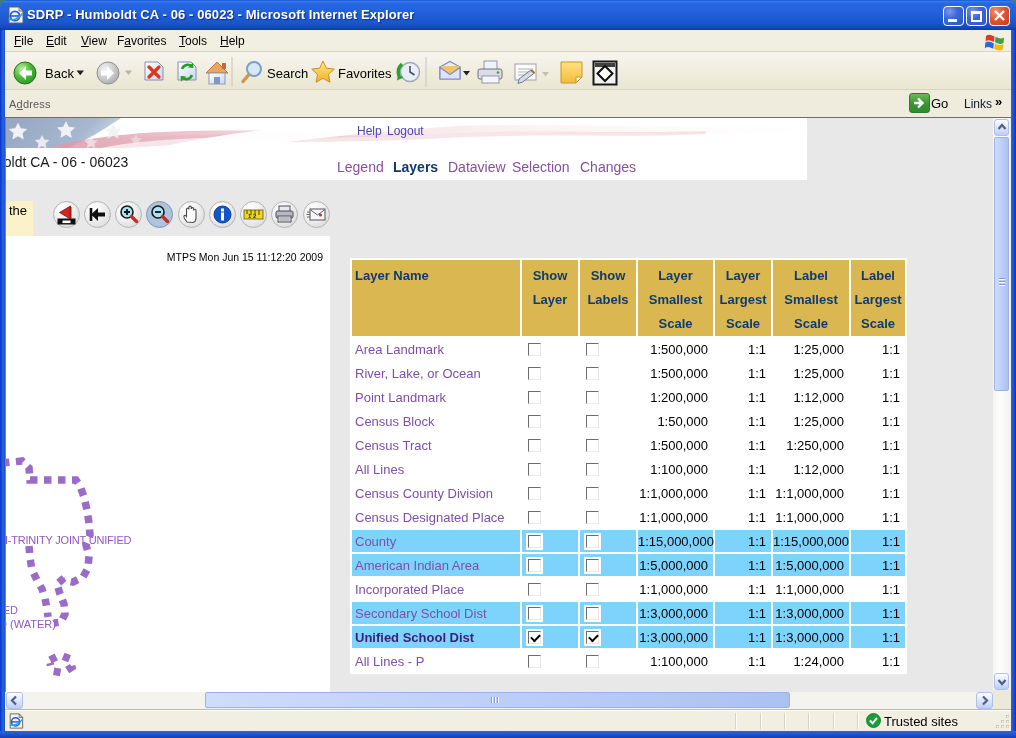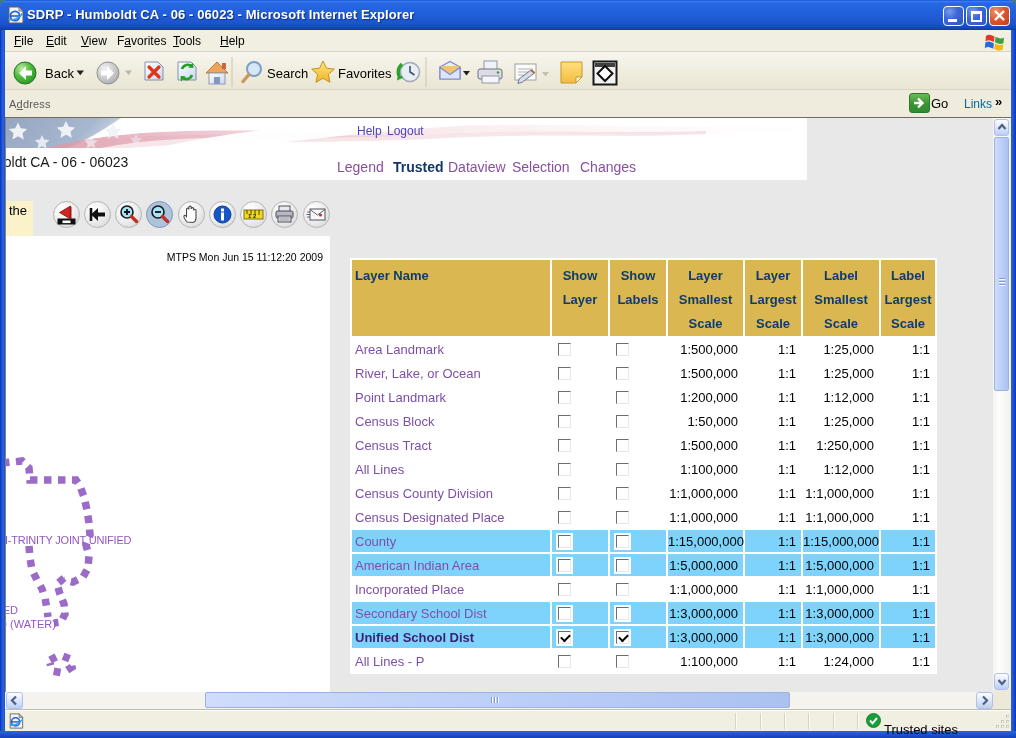--- a/index.html
+++ b/index.html
@@ -33,21 +33,21 @@
   background:linear-gradient(180deg,#f7f5ee 0%, #efecdd 60%, #e9e6d4 100%); border-bottom:1px solid #d8d4c4; }
 #addrbar { left:5px; top:90px; width:1006px; height:27px; background:#efecdd; }
 #addrlabel { left:4px; top:8px; font-size:11px; color:#5a5a5a; letter-spacing:0.2px; }
 #addrinput { left:48px; top:2px; width:849px; height:22px; background:#fff; border:1px solid #7f9db9; }
 #addrtext { left:18px; top:4px; font-size:12px; letter-spacing:-0.2px; color:#000; white-space:nowrap; }
 #addrdrop { right:1px; top:1px; width:17px; height:18px;
   background:linear-gradient(180deg,#e2ecfe,#c2d4f8); border:1px solid #b0c4ee; border-radius:2px; }
 #gobtn { left:904px; top:3px; width:21px; height:20px; border-radius:3px; border:1px solid #2c7a2c;
   background:linear-gradient(180deg,#6cba55,#3a9434 55%,#2f8b2f); }
 #gotext { left:926px; top:6px; font-size:13px; color:#000; }
-#linkstext { left:959px; top:7px; font-size:12px; color:#0369a1; }
+#linkstext { left:959px; top:7px; font-size:12px; color:#0f172a; }
 #chev { left:990px; top:4px; font-size:13px; font-weight:bold; color:#000; }
 
 
 #page { left:5px; top:118px; width:988px; height:574px; background:#e8e8e8; overflow:hidden; border-left:1px solid #84837a; }
 #pagehead { position:absolute; left:0; top:0; width:801px; height:62px; background:#fff; overflow:hidden; }
 #apptitle { position:absolute; left:-10px; top:36px; font-size:14px; color:#1a1a1a; white-space:nowrap; }
 .toplink { position:absolute; top:6px; font-size:12px; color:#4c44b4; }
 .navlink { position:absolute; top:41px; font-size:14px; color:#8a4fa0; }
 #navlayers { color:#12386b; font-weight:bold; }
 #appbar { position:absolute; left:0; top:62px; width:987px; height:56px; background:#e8e8e8;margin-top:8px; }
@@ -82,21 +82,21 @@
 
 #vscroll { left:993px; top:118px; width:17px; height:573px; background:linear-gradient(90deg,#f4f4f1,#fdfdfd 40%,#f2f2f0); }
 #hscroll { left:5px; top:692px; width:988px; height:17px; background:#f4f3ee; }
 .sbtn { position:absolute; background:linear-gradient(180deg,#fdfefe,#cfddfa 70%,#bacdf5); border:1px solid #b0c0e8; border-radius:3px; }
 .sthumb { background:linear-gradient(90deg,#cfdcfb,#bccff8 50%,#abc1f0); border:1px solid #9cb2e2; border-radius:2px; }
 #corner { left:993px; top:690px; width:18px; height:19px; background:#ece9d8; }
 
 
 #statusbar { left:5px; top:709px; width:1006px; height:22px; background:#f1efe2; border-top:1px solid #c0bcac;
   box-shadow:inset 0 1px 0 #fff; }
-#trusted { position:absolute; left:879px; top:12px; font-size:13px; color:#000; }
+#trusted { position:absolute; left:879px; top:4px; font-size:13px; color:#000; }
 .ssep { position:absolute; top:3px; width:2px; height:16px; border-left:1px solid #d8d4c4; border-right:1px solid #fcfbf6; }
 </style>
 </head>
 <body>
 <div id="win">
 
   <div id="titlebar" class="abs"></div>
   <div id="titletext" class="abs">SDRP - Humboldt CA - 06 - 06023 - Microsoft Internet Explorer</div>
   <div id="ieicon" class="abs" style="left:7px; top:6px; width:17px; height:18px;">
     <svg width="17" height="18" viewBox="0 0 17 18">
@@ -121,21 +121,21 @@
 
   <div id="bleft" class="abs"></div>
   <div id="bright" class="abs"></div>
   <div id="bbottom" class="abs"></div>
 
   <div id="menubar" class="abs">
     <span class="menuitem" style="left:9px;"><u>F</u>ile</span>
     <span class="menuitem" style="left:41px;"><u>E</u>dit</span>
     <span class="menuitem" style="left:76px;"><u>V</u>iew</span>
     <span class="menuitem" style="left:112px;">F<u>a</u>vorites</span>
-    <span class="menuitem" style="left:168px;"><u>T</u>ools</span>
+    <span class="menuitem" style="left:174px;"><u>T</u>ools</span>
     <span class="menuitem" style="left:215px;"><u>H</u>elp</span>
   </div>
   <div id="winflag" class="abs">
     <svg width="22" height="20" viewBox="0 0 22 20">
       <path d="M2 5 C4 3.5 6 3.5 8 4.5 L10.5 5.5 L10 11 L7.5 10 C5.5 9 3.5 9 1.5 10.5 Z" fill="#e03828"></path>
       <path d="M11.5 5.7 L14 6.7 C16 7.7 18 7.7 20 6.4 L19.5 12 C17.5 13.3 15.5 13.3 13.5 12.3 L11 11.2 Z" fill="#40a040"></path>
       <path d="M1.3 11.7 C3.3 10.2 5.3 10.2 7.3 11.2 L9.8 12.2 L9.3 17.7 L6.8 16.7 C4.8 15.7 2.8 15.7 0.8 17.2 Z" fill="#2868d8"></path>
       <path d="M10.8 12.4 L13.3 13.4 C15.3 14.4 17.3 14.4 19.3 13.1 L18.8 18.6 C16.8 19.9 14.8 19.9 12.8 18.9 L10.3 17.9 Z" fill="#f0b818"></path>
     </svg>
   </div>
@@ -273,21 +273,21 @@
             <path d="M36 17 l2.2 4.6 5.2 .5 -3.8 3.5 .9 5 -4.5-2.6 -4.4 2.6 .9-5 -3.7-3.5 5.1-.5 Z" opacity="0.9"></path>
             <path d="M85 18 l2 4.2 4.8 .4 -3.5 3.2 .9 4.6 -4.2-2.4 -4.1 2.4 .8-4.6 -3.4-3.2 4.7-.4 Z" opacity="0.7"></path>
             <path d="M130 16 l1.8 3.8 4.3 .4 -3.1 2.9 .8 4.2 -3.8-2.2 -3.7 2.2 .7-4.2 -3.1-2.9 4.3-.4 Z" opacity="0.5"></path>
           </g>
         </svg>
       </div>
       <span id="apptitle">boldt CA - 06 - 06023</span>
       <span class="toplink" style="left:351px;">Help</span>
       <span class="toplink" style="left:381px;">Logout</span>
       <span class="navlink" style="left:331px;">Legend</span>
-      <span class="navlink" id="navlayers" style="left:387px;">Trusted</span>
+      <span class="navlink" id="navlayers" style="left:387px;">Layers</span>
       <span class="navlink" style="left:442px;">Dataview</span>
       <span class="navlink" style="left:506px;">Selection</span>
       <span class="navlink" style="left:574px;">Changes</span>
       <span class="navlink" style="left:640px;margin-top:22px;">Bookmarks</span>
     </div>
     <div id="appbar">
       <div id="thebox">
           <span>the</span>
         </div>
       <div class="cbtn" style="left:47px;">
@@ -366,21 +366,21 @@
         <g fill="#9455c5" font-size="11px" font-family="Liberation Sans, sans-serif">
           <text x="-6" y="308" letter-spacing="-0.2">H-TRINITY JOINT UNIFIED</text>
           <text x="-13" y="378">FIED</text>
           <text x="-7" y="392">D (WATER)</text>
         </g>
       </svg>
     </div>
     <table id="layertable">
       <tbody>
           <tr>
-        <th class="first" style="width:198px;margin-top:20px;">Layer Name</th>
+        <th class="first" style="width:168px;margin-top:20px;">Layer Name</th>
         <th style="width:56px;">Show<br>Layer</th>
         <th style="width:56px;">Show<br>Labels</th>
         <th style="width:75px;">Layer<br>Smallest<br>Scale</th>
         <th style="width:56px;">Layer<br>Largest<br>Scale</th>
         <th style="width:76px;">Label<br>Smallest<br>Scale</th>
         <th style="width:54px;">Label<br>Largest<br>Scale</th>
       </tr>
       <tr>
             <td class="lname">Area Landmark</td>
             <td class="chk"><span class="checkbox"></span></td>

